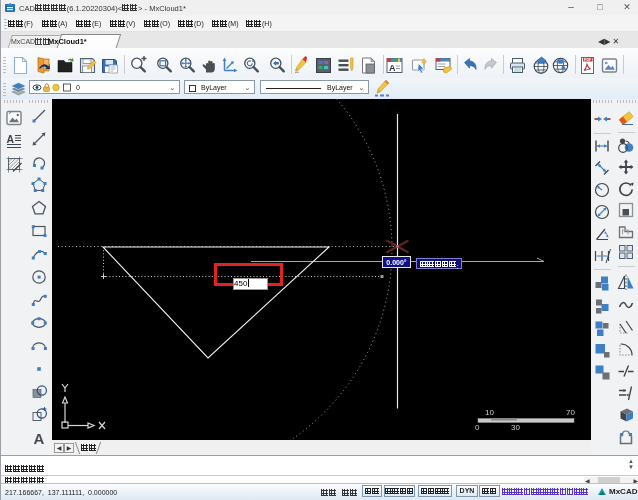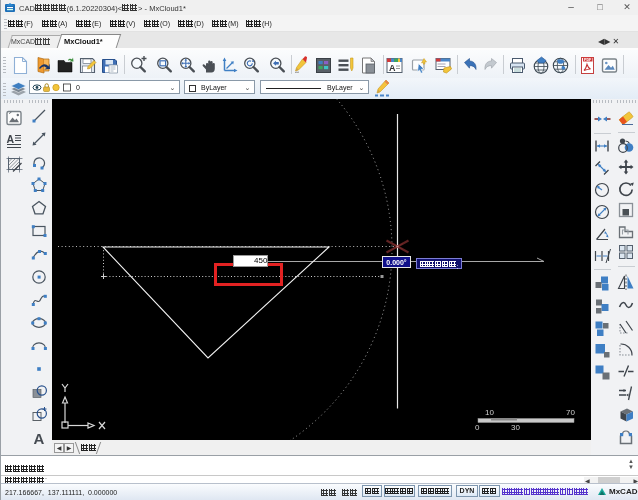--- a/index.html
+++ b/index.html
@@ -34,21 +34,21 @@
 <div class="ab" style="left:109px;top:5px;font-size:7px;color:#222;white-space:nowrap"><i class="cj" style="width:7px;height:7px;margin-right:1px;margin-top:0px;color:#222"></i><i class="cj" style="width:7px;height:7px;margin-right:1px;margin-top:0px;color:#222"></i>(V)</div>
 <div class="ab" style="left:143px;top:5px;font-size:7px;color:#222;white-space:nowrap"><i class="cj" style="width:7px;height:7px;margin-right:1px;margin-top:0px;color:#222"></i><i class="cj" style="width:7px;height:7px;margin-right:1px;margin-top:0px;color:#222"></i>(O)</div>
 <div class="ab" style="left:177px;top:5px;font-size:7px;color:#222;white-space:nowrap"><i class="cj" style="width:7px;height:7px;margin-right:1px;margin-top:0px;color:#222"></i><i class="cj" style="width:7px;height:7px;margin-right:1px;margin-top:0px;color:#222"></i>(D)</div>
 <div class="ab" style="left:211px;top:5px;font-size:7px;color:#222;white-space:nowrap"><i class="cj" style="width:7px;height:7px;margin-right:1px;margin-top:0px;color:#222"></i><i class="cj" style="width:7px;height:7px;margin-right:1px;margin-top:0px;color:#222"></i>(M)</div>
 <div class="ab" style="left:245px;top:5px;font-size:7px;color:#222;white-space:nowrap"><i class="cj" style="width:7px;height:7px;margin-right:1px;margin-top:0px;color:#222"></i><i class="cj" style="width:7px;height:7px;margin-right:1px;margin-top:0px;color:#222"></i>(H)</div>
 </div>
 <div class="ab" style="left:0;top:32px;width:638px;height:18px;background:#e7e7e7">
 <div class="ab" style="left:6px;top:3px;width:58px;height:15px;background:#efefef;border:1px solid #aaa;border-bottom:none;transform:skewX(-18deg);transform-origin:bottom left"></div>
 <div class="ab" style="left:10px;top:6px;font-size:7px;color:#444;white-space:nowrap">MxCAD<i class="cj" style="width:7px;height:7px;margin-right:1px;margin-top:0px;color:#444"></i><i class="cj" style="width:7px;height:7px;margin-right:1px;margin-top:0px;color:#444"></i></div>
 <div class="ab" style="left:55px;top:2px;width:60px;height:16px;background:#fdfdfd;border:1px solid #888;border-bottom:none;transform:skewX(-18deg);transform-origin:bottom left"></div>
-<div class="ab" style="left:63px;top:5px;font-size:7.5px;font-weight:bold;color:#111">MxCloud1*</div>
+<div class="ab" style="left:47px;top:5px;font-size:7.5px;font-weight:bold;color:#111">MxCloud1*</div>
 <div class="ab" style="left:597px;top:5px;font-size:8px;color:#333">◀▶ ✕</div>
 <div class="ab" style="left:0;top:16px;width:638px;height:2px;background:#fdfdfd"></div>
 </div>
 <div class="ab" style="left:0;top:50px;width:638px;height:28px;background:linear-gradient(#fbfcfd,#eef2f7)">
 <div class="vgrip" style="left:2px;top:5px;height:18px"></div>
 </div>
 <div class="sep1" style="left:123px"></div>
 <div class="sep1" style="left:290px"></div>
 <div class="sep1" style="left:382px"></div>
 <div class="sep1" style="left:456px"></div>
@@ -125,21 +125,21 @@
 </g>
 <text x="433" y="316" fill="#cfcfcf" font-size="8">10</text>
         <text x="514" y="316" fill="#cfcfcf" font-size="8">70</text>
 <rect x="426" y="319.5" width="96" height="4" fill="#c8c8c8"></rect>
 <rect x="439" y="319.5" width="26" height="2" fill="#888"></rect>
 <rect x="426" y="319.5" width="96" height="4" fill="none" stroke="#999" stroke-width=".5"></rect>
 <text x="423" y="331" fill="#cfcfcf" font-size="8">0</text>
         <text x="459" y="331" fill="#cfcfcf" font-size="8">30</text>
 </svg>
 <div class="ab" style="left:162px;top:163.5px;width:68.5px;height:23px;border:3.8px solid #e32222"></div>
-<div class="ab" style="left:181px;top:156px;width:34.5px;height:11.5px;background:#fff;border:1px solid #999;font-size:8px;color:#000;padding-left:20px;line-height:10.5px">450<span style="display:inline-block;width:1px;height:8px;background:#000;vertical-align:-1px;margin-left:1px"></span></div>
+<div class="ab" style="left:181px;top:179px;width:34.5px;height:11.5px;background:#fff;border:1px solid #999;font-size:8px;color:#000;padding-left:0;line-height:10.5px">450<span style="display:inline-block;width:1px;height:8px;background:#000;vertical-align:-1px;margin-left:1px"></span></div>
 <div class="ab" style="left:330px;top:157px;width:29px;height:12px;background:#10108a;border:1px solid #e8e8e8;color:#fff;font-size:7px;font-weight:bold;text-align:center;line-height:11px">0.000°</div>
 <div class="ab" style="left:364px;top:159px;width:46px;height:11px;background:#10106e;border:1px solid #7d7dd4;color:#fff;line-height:10px;padding-left:3px"><i class="cj" style="width:6.5px;height:6.5px;margin-right:0.8px;margin-top:1.5px;color:#fff"></i><i class="cj" style="width:6.5px;height:6.5px;margin-right:0.8px;margin-top:1.5px;color:#fff"></i><i class="cj" style="width:6.5px;height:6.5px;margin-right:0.8px;margin-top:1.5px;color:#fff"></i><i class="cj" style="width:6.5px;height:6.5px;margin-right:0.8px;margin-top:1.5px;color:#fff"></i><i class="cj" style="width:6.5px;height:6.5px;margin-right:0.8px;margin-top:1.5px;color:#fff"></i><span style="font-size:7px">:</span></div>
 </div>
 <svg class="ab" style="left:9.5px;top:55.5px" width="19" height="19" viewBox="0 0 19 19">
       <path d="M3.5 1.5 H11.5 L15.5 5.5 V17.5 H3.5 Z" fill="#fff" stroke="#8fb0d6" stroke-width="1.1"></path>
       <path d="M11.5 1.5 V5.5 H15.5" fill="none" stroke="#8fb0d6"></path>
     </svg>
 <svg class="ab" style="left:32.5px;top:55.5px" width="19" height="19" viewBox="0 0 19 19">
       <path d="M4 1.5 L10 3 V17 L4 15.5Z" fill="#ef9a30" stroke="#b06a10" stroke-width=".7"></path>
       <path d="M10 3 H15 V15 H10" fill="#f7b75a" stroke="#b06a10" stroke-width=".7"></path>

